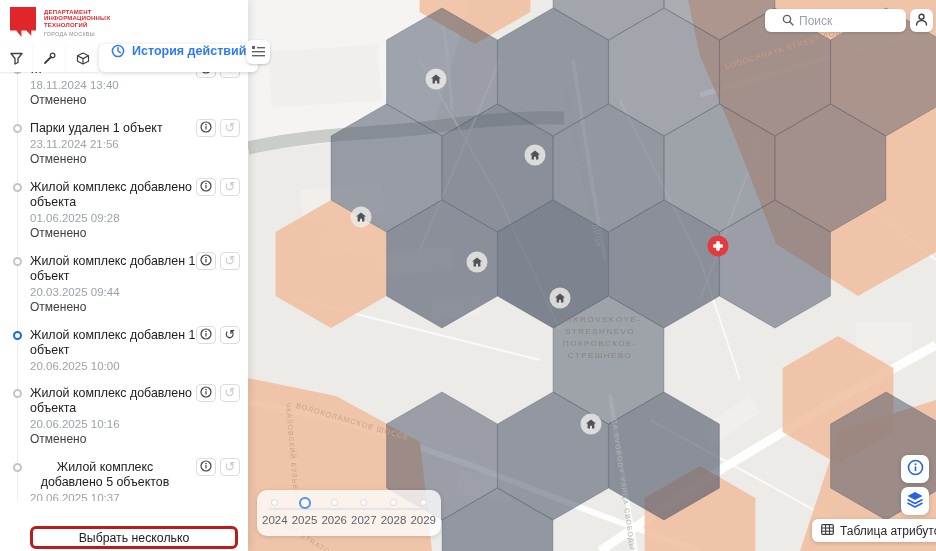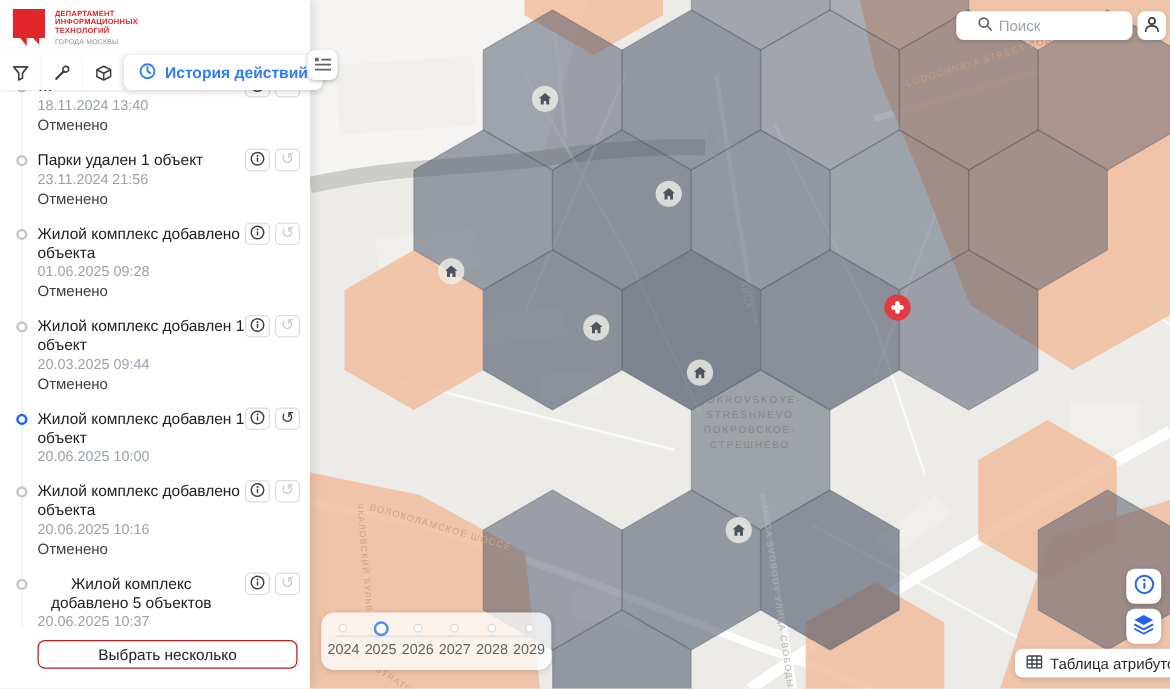--- a/index.html
+++ b/index.html
@@ -20,43 +20,43 @@
                clip-path:polygon(0 0,100% 0,100% 78%,82% 78%,82% 96%,63% 78%,44% 78%,44% 100%,24% 78%,0 78%); }
   .logo-text { line-height:6.5px; padding-top:2px; }
   .logo-text .l { font-size:6px; font-weight:bold; color:#e0262b; letter-spacing:.2px; }
   .logo-text .s { font-size:5.5px; color:#8a9097; margin-top:3px; letter-spacing:.2px; }
 
   .tabs { position:absolute; left:0; top:44px; height:28px; z-index:4; display:flex; }
   .tab { width:33px; height:28px; background:#fff; display:flex; align-items:center; justify-content:center;
          box-shadow:0 1px 2px rgba(0,0,0,.10); cursor:pointer; }
   .tab svg { display:block; }
   .tab-active { position:absolute; left:99px; top:44px; height:28px; padding:0 12px; background:#fff;
-                border-radius:6px; box-shadow:0 1px 5px rgba(0,0,0,.18); display:flex; align-items:center;
+                border-radius:6px; box-shadow:0 1px 5px rgba(0,0,0,.18); display:flex; align-items:flex-start;
                 gap:7px; z-index:5; cursor:pointer; }
   .tab-active span { font-size:12.5px; font-weight:bold; color:#2e7cf5; white-space:nowrap; }
 
   .history-list { position:absolute; left:0; top:64px; bottom:50px; width:248px; overflow:hidden; z-index:1; }
   .history-line { position:absolute; left:17px; top:0; bottom:0; border-left:1px solid #eceef0; }
   .hitem { position:relative; padding:5px 26px 5px 30px; margin-bottom:3px; cursor:pointer; }
   .hitem--clipped { margin-top:-7px; }
   .hitem-title { font-size:12.4px; line-height:15px; color:#202124; }
   .hitem-title--narrow { max-width:150px;text-align:center; }
   .hitem-date { font-size:11.5px; line-height:14px; color:#9aa2ab; margin-top:1px; }
   .hitem-status { font-size:12px; line-height:15px; color:#3c4043; margin-top:1px; }
   .bullet { position:absolute; left:13px; top:8px; width:9px; height:9px; border-radius:50%;
             background:#fff; border:2px solid #c0c6cc; }
   .bullet--active { border:2.5px solid #1668f0; }
   .hitem-actions { position:absolute; right:8px; top:3px; display:flex; gap:4px; }
   .iconbtn { width:20px; height:18px; background:#fff; border:1px solid #dadce0; border-radius:4px;
              display:flex; align-items:center; justify-content:center; cursor:pointer; padding:0; }
   .iconbtn .undo-glyph { font-size:13px; line-height:12px; color:#3c4043; font-family:"DejaVu Sans",sans-serif; }
   .iconbtn--disabled .undo-glyph { color:#c9cdd1; }
 
-  .select-multiple { position:absolute; left:10px; right:10px; bottom:16px; height:23px; background:#fff;
-                     border:1px solid #b91c1c; border-radius:6px; font-size:12.3px; color:#202124;
+  .select-multiple { position:absolute; left:10px; right:10px; bottom:2px; height:23px; background:#fff;
+                     border:3px solid #b91c1c; border-radius:6px; font-size:12.3px; color:#202124;
                      font-family:"Liberation Sans",sans-serif; cursor:pointer; z-index:6;margin-left:20px; }
 
   
   .panel-toggle { position:absolute; left:246px; top:40px; width:24px; height:24px; background:#fff;
                   border:none; border-radius:6px; box-shadow:0 1px 3px rgba(0,0,0,.22); z-index:6;
                   display:flex; align-items:center; justify-content:center; cursor:pointer; }
 
   .searchbar { position:absolute; left:765px; top:9px; width:141px; height:23px; background:#fff;
                border-radius:6px; box-shadow:0 1px 3px rgba(0,0,0,.15); display:flex; align-items:center;
                padding:0 17px; gap:5px; z-index:6; }

